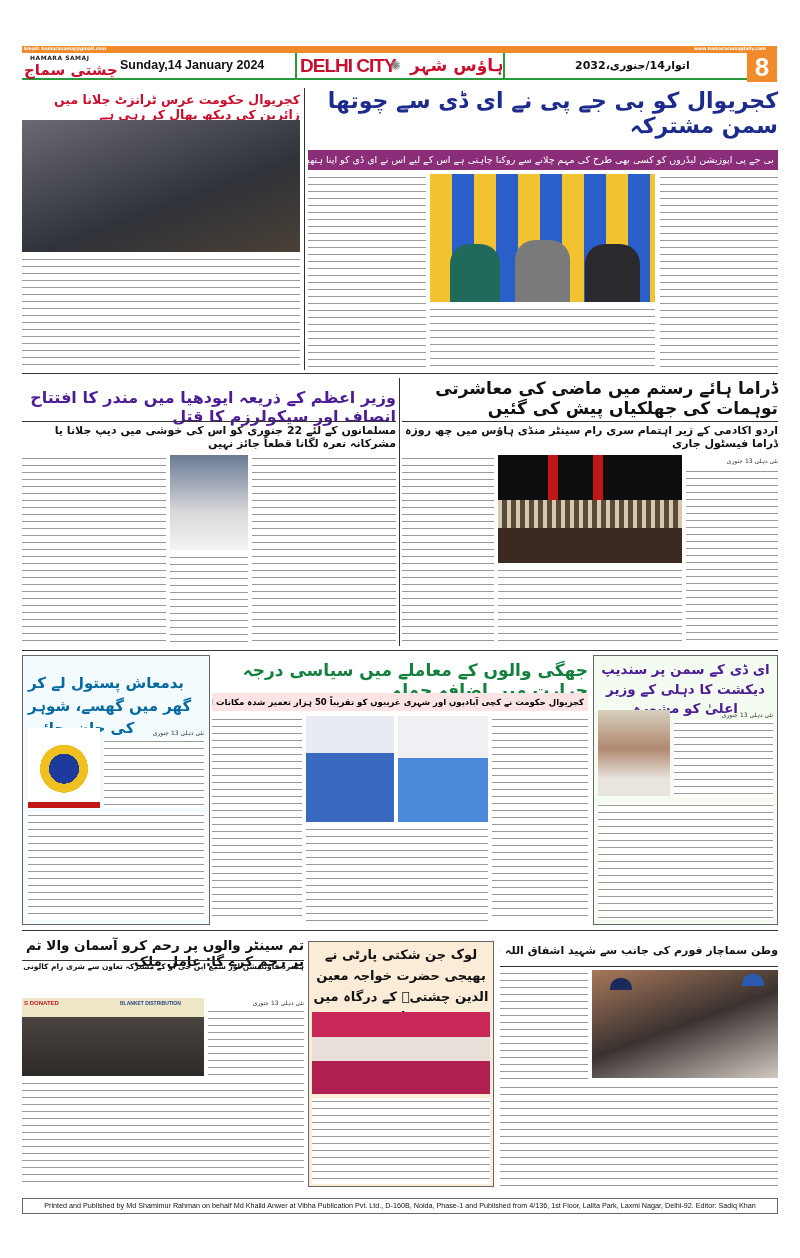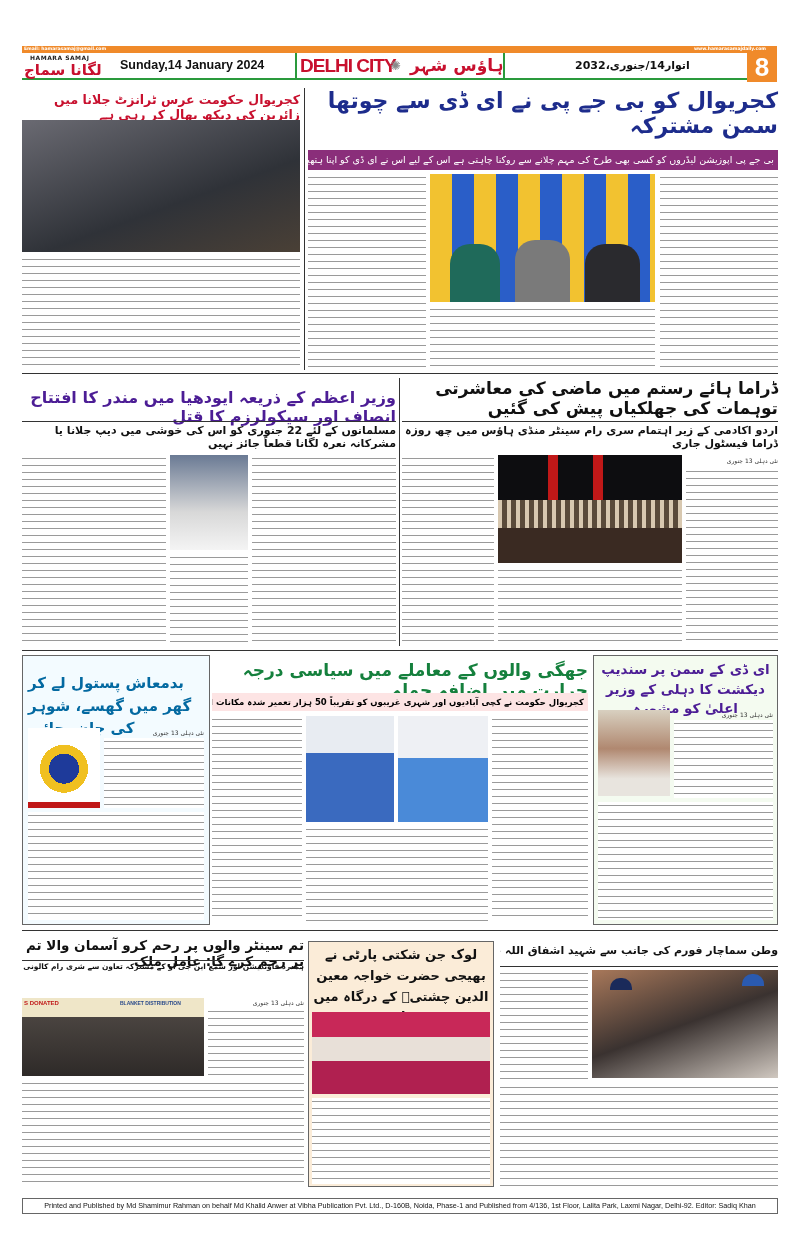--- a/index.html
+++ b/index.html
@@ -28,21 +28,21 @@
   .box { border: 1px solid #666; }
 </style>
 </head>
 <body>
 
 <div class="abs topband"></div>
 <div class="abs email">Email: hamarasamaj@gmail.com</div>
 <div class="abs web">www.hamarasamajdaily.com</div>
 <div class="abs masthead"></div>
 <div class="abs logo-en">HAMARA SAMAJ</div>
-<div class="abs logo-ur ur">لگانا سماج</div>
+<div class="abs logo-ur ur">چشتی سماج</div>
 <div class="abs date-en">Sunday,14 January 2024</div>
 <div class="abs sec-box"></div>
 <div class="abs sec-en">DELHI CITY</div>
 <div class="abs sec-star">✺</div>
 <div class="abs sec-ur ur">ہاؤس شہر</div>
 <div class="abs date-ur ur">اتوار14/جنوری،2032</div>
 <div class="abs pageno">8</div>
 
 <div class="abs ur headline" style="left:308px;top:88px;width:470px;font-size:22px;text-align:right;">کجریوال کو بی جے پی نے ای ڈی سے چوتھا سمن مشترکہ</div>
 <div class="abs ur" style="left:308px;top:150px;width:470px;height:20px;background:#8a2e7a;color:#fff;font-size:9.5px;line-height:20px;padding-right:4px;text-align:right;overflow:hidden;white-space:nowrap;">بی جے پی اپوزیشن لیڈروں کو کسی بھی طرح کی مہم چلانے سے روکنا چاہتی ہے اس کے لیے اس نے ای ڈی کو اپنا ہتھیار بنالیا ہے: گوپال رائے</div>

